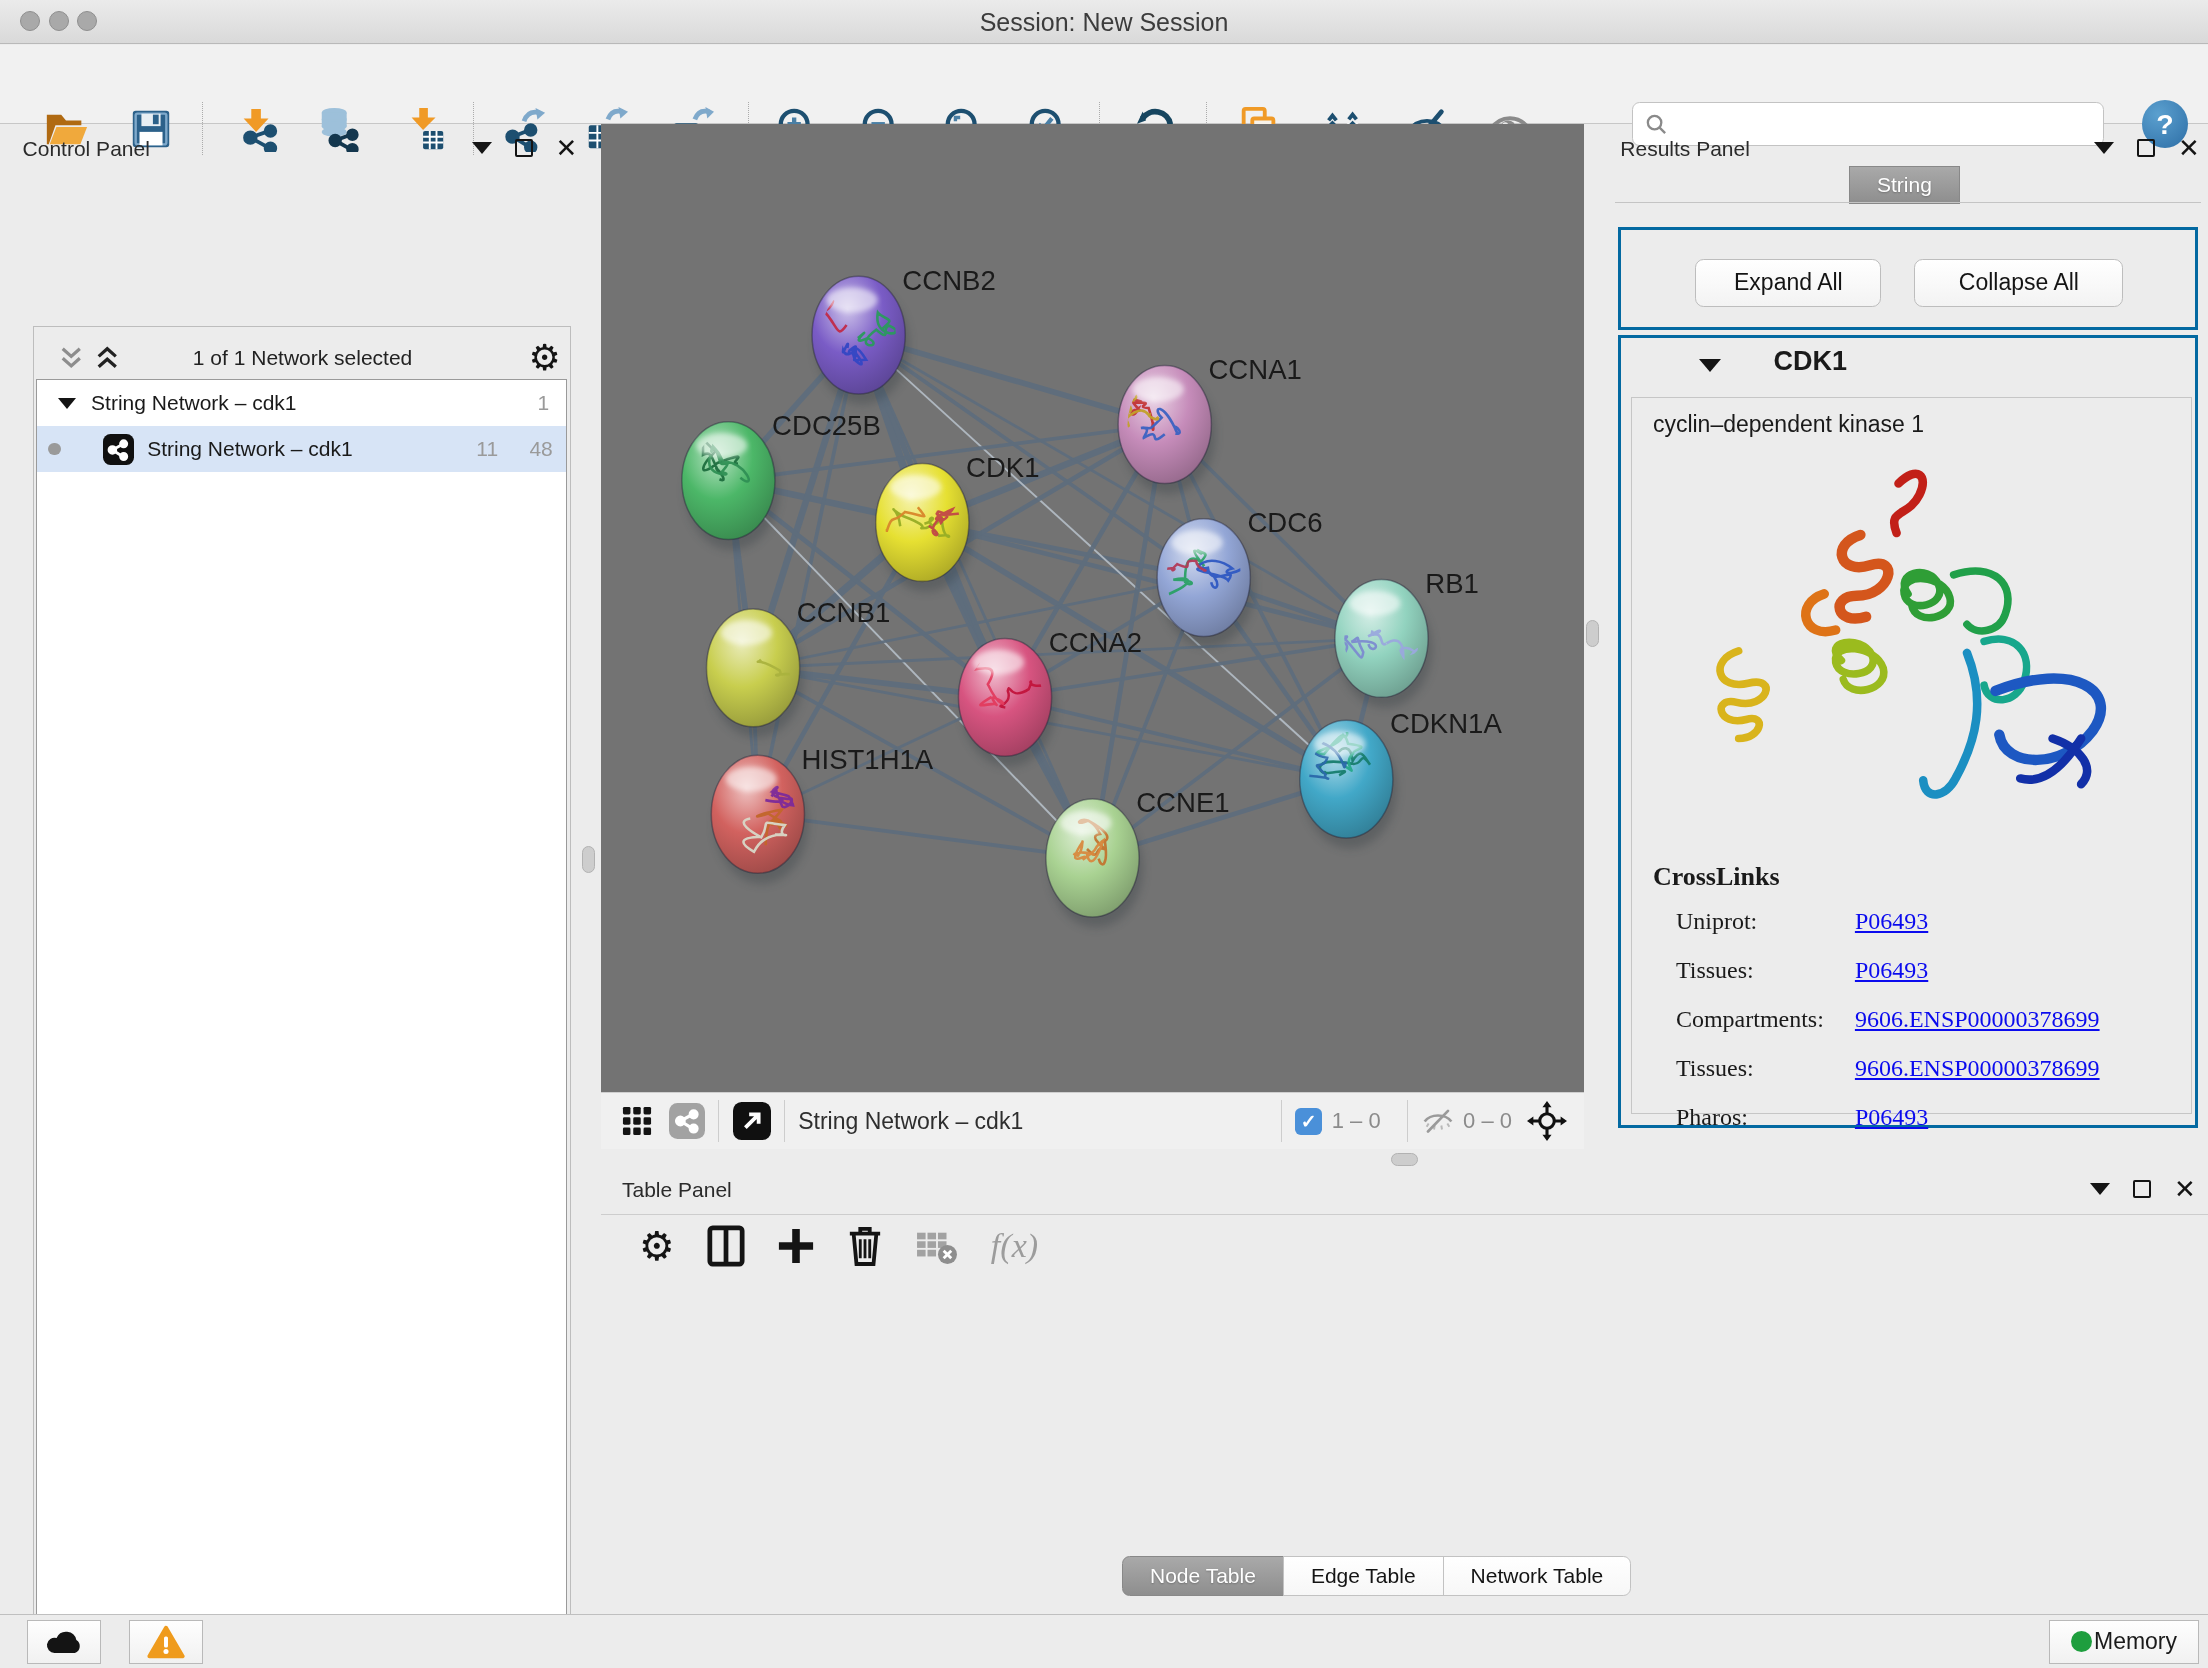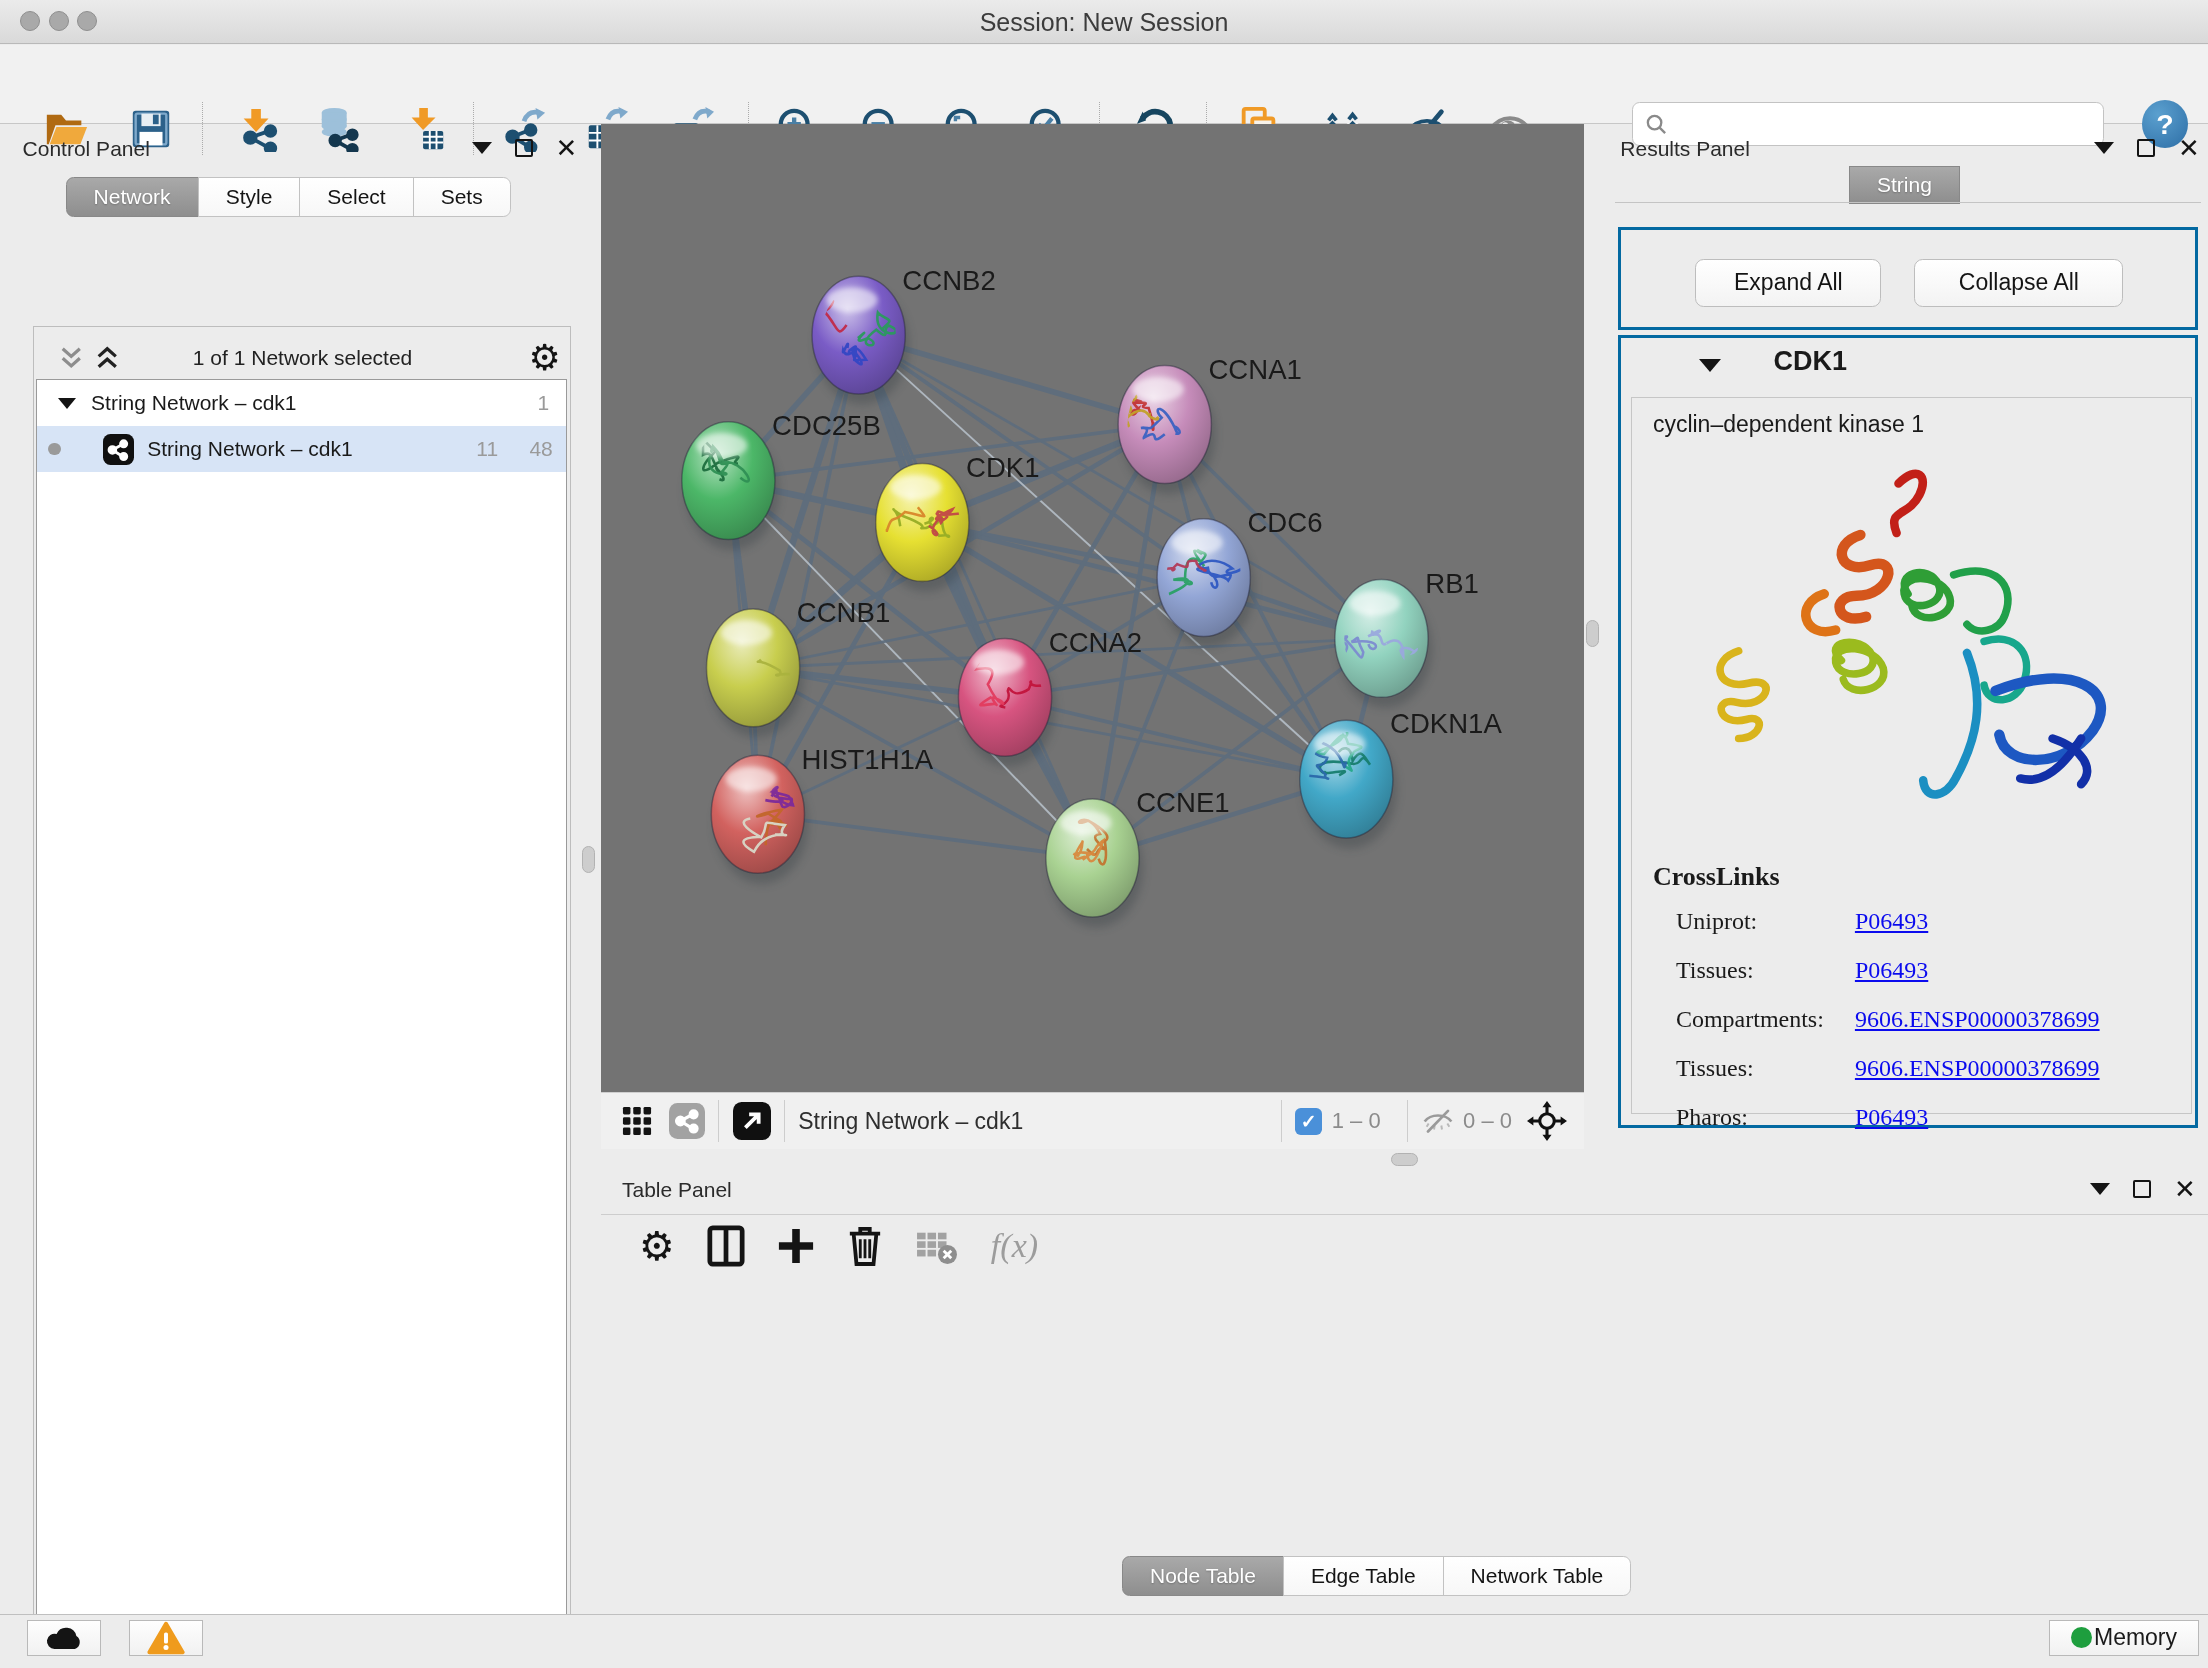--- a/index.html
+++ b/index.html
@@ -40,21 +40,21 @@
 .knob{position:absolute;background:#cdcdcd;border:1px solid #b2b2b2;border-radius:9.5px}
 
 .rbox{position:absolute;border:3px solid #0369a1;background:#ececec}
 .btn{background:linear-gradient(#ffffff,#f3f3f3);border:1.9px solid #bdbdbd;border-radius:8.6px;font-size:23px;display:flex;align-items:center;justify-content:center;color:#141414}
 .serif{font-family:"Liberation Serif",serif}
 .cl-row{display:flex;font-size:24px;margin-bottom:22px}
 .cl-row .lbl{width:179px;color:#1a1a1a}
 .cl-row a{color:#0b0bee;text-decoration:underline}
 
 #statusbar{left:0;top:1614px;width:2208px;height:54px;background:#ececec;border-top:1px solid #bfbfbf}
-.sbtn{position:absolute;top:4.8px;height:36px;background:linear-gradient(#fefefe,#f1f1f1);border:1.9px solid #b9b9b9;display:flex;align-items:center;justify-content:center;gap:2px}
+.sbtn{position:absolute;top:4.8px;height:44px;background:linear-gradient(#fefefe,#f1f1f1);border:1.9px solid #b9b9b9;display:flex;align-items:center;justify-content:center;gap:2px}
 svg{display:block}
 text{font-family:"Liberation Sans",sans-serif}
 </style>
 </head>
 <body>
 
 <div id="titlebar" class="abs">
   <div class="tl" style="left:20px"></div>
   <div class="tl" style="left:49px"></div>
   <div class="tl" style="left:77px"></div>
@@ -227,26 +227,20 @@
   <div id="helpbtn">?</div>
 </div>
 
 <div class="abs" style="left:7.6px;top:124px;width:573px;height:1461px">
   <div class="phead" style="left:15px;top:13.3px">Control Panel</div>
   <div class="hicons" style="left:464px;top:15px">
     <div class="tri"></div>
     <div class="sqr"></div>
     <div class="xx">✕</div>
   </div>
-  <div class="tabrow" id="ctl-tabs" style="left:59px;top:53px">
-      <div class="tab sel">Network</div>
-      <div class="tab">Style</div>
-      <div class="tab">Select</div>
-      <div class="tab">Sets</div>
-    </div>
   <div id="ctl-sub">
 
     <div class="abs" style="left:23px;top:17px">
       <svg width="28.5" height="28.5" viewBox="0 0 30 30">
           <path d="M6 5l9 8 9-8M6 15l9 8 9-8" stroke="#8d8d8d" stroke-width="3.4" fill="none"></path>
         </svg>
     </div>
     <div class="abs" style="left:59px;top:17px">
       <svg width="28.5" height="28.5" viewBox="0 0 30 30">
           <path d="M6 13l9-8 9 8M6 24l9-8 9 8" stroke="#222" stroke-width="3.4" fill="none"></path>

